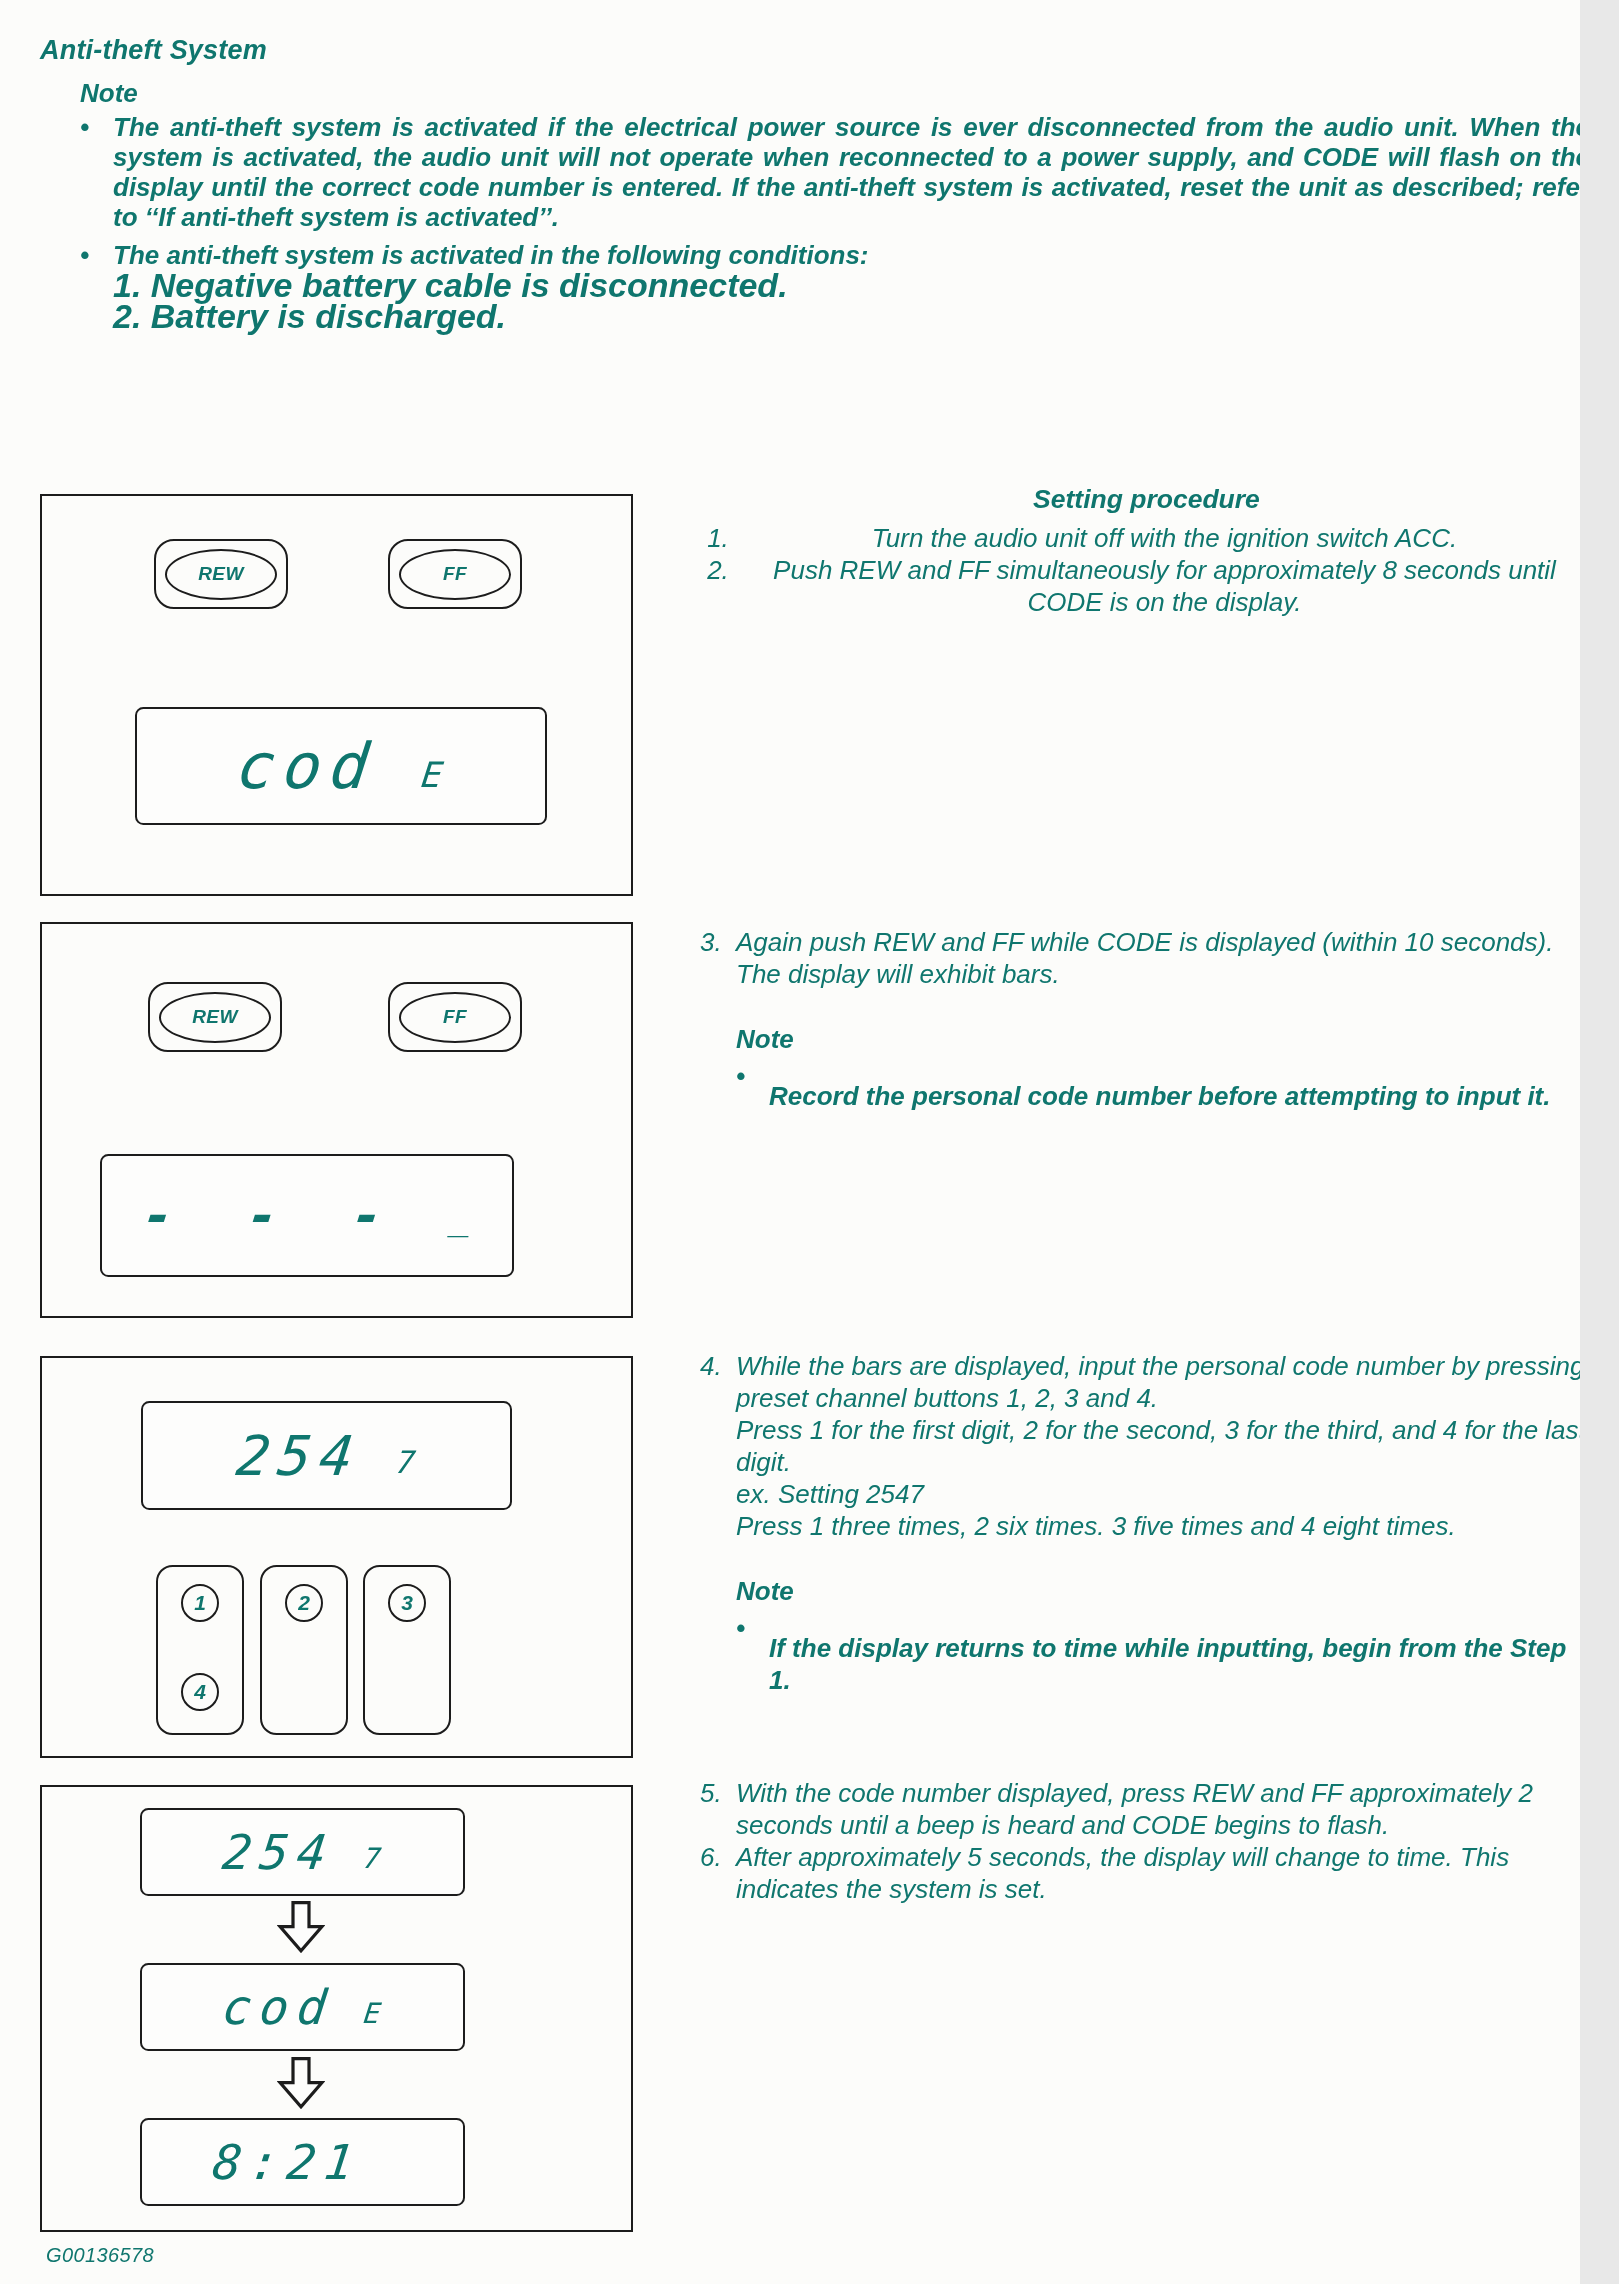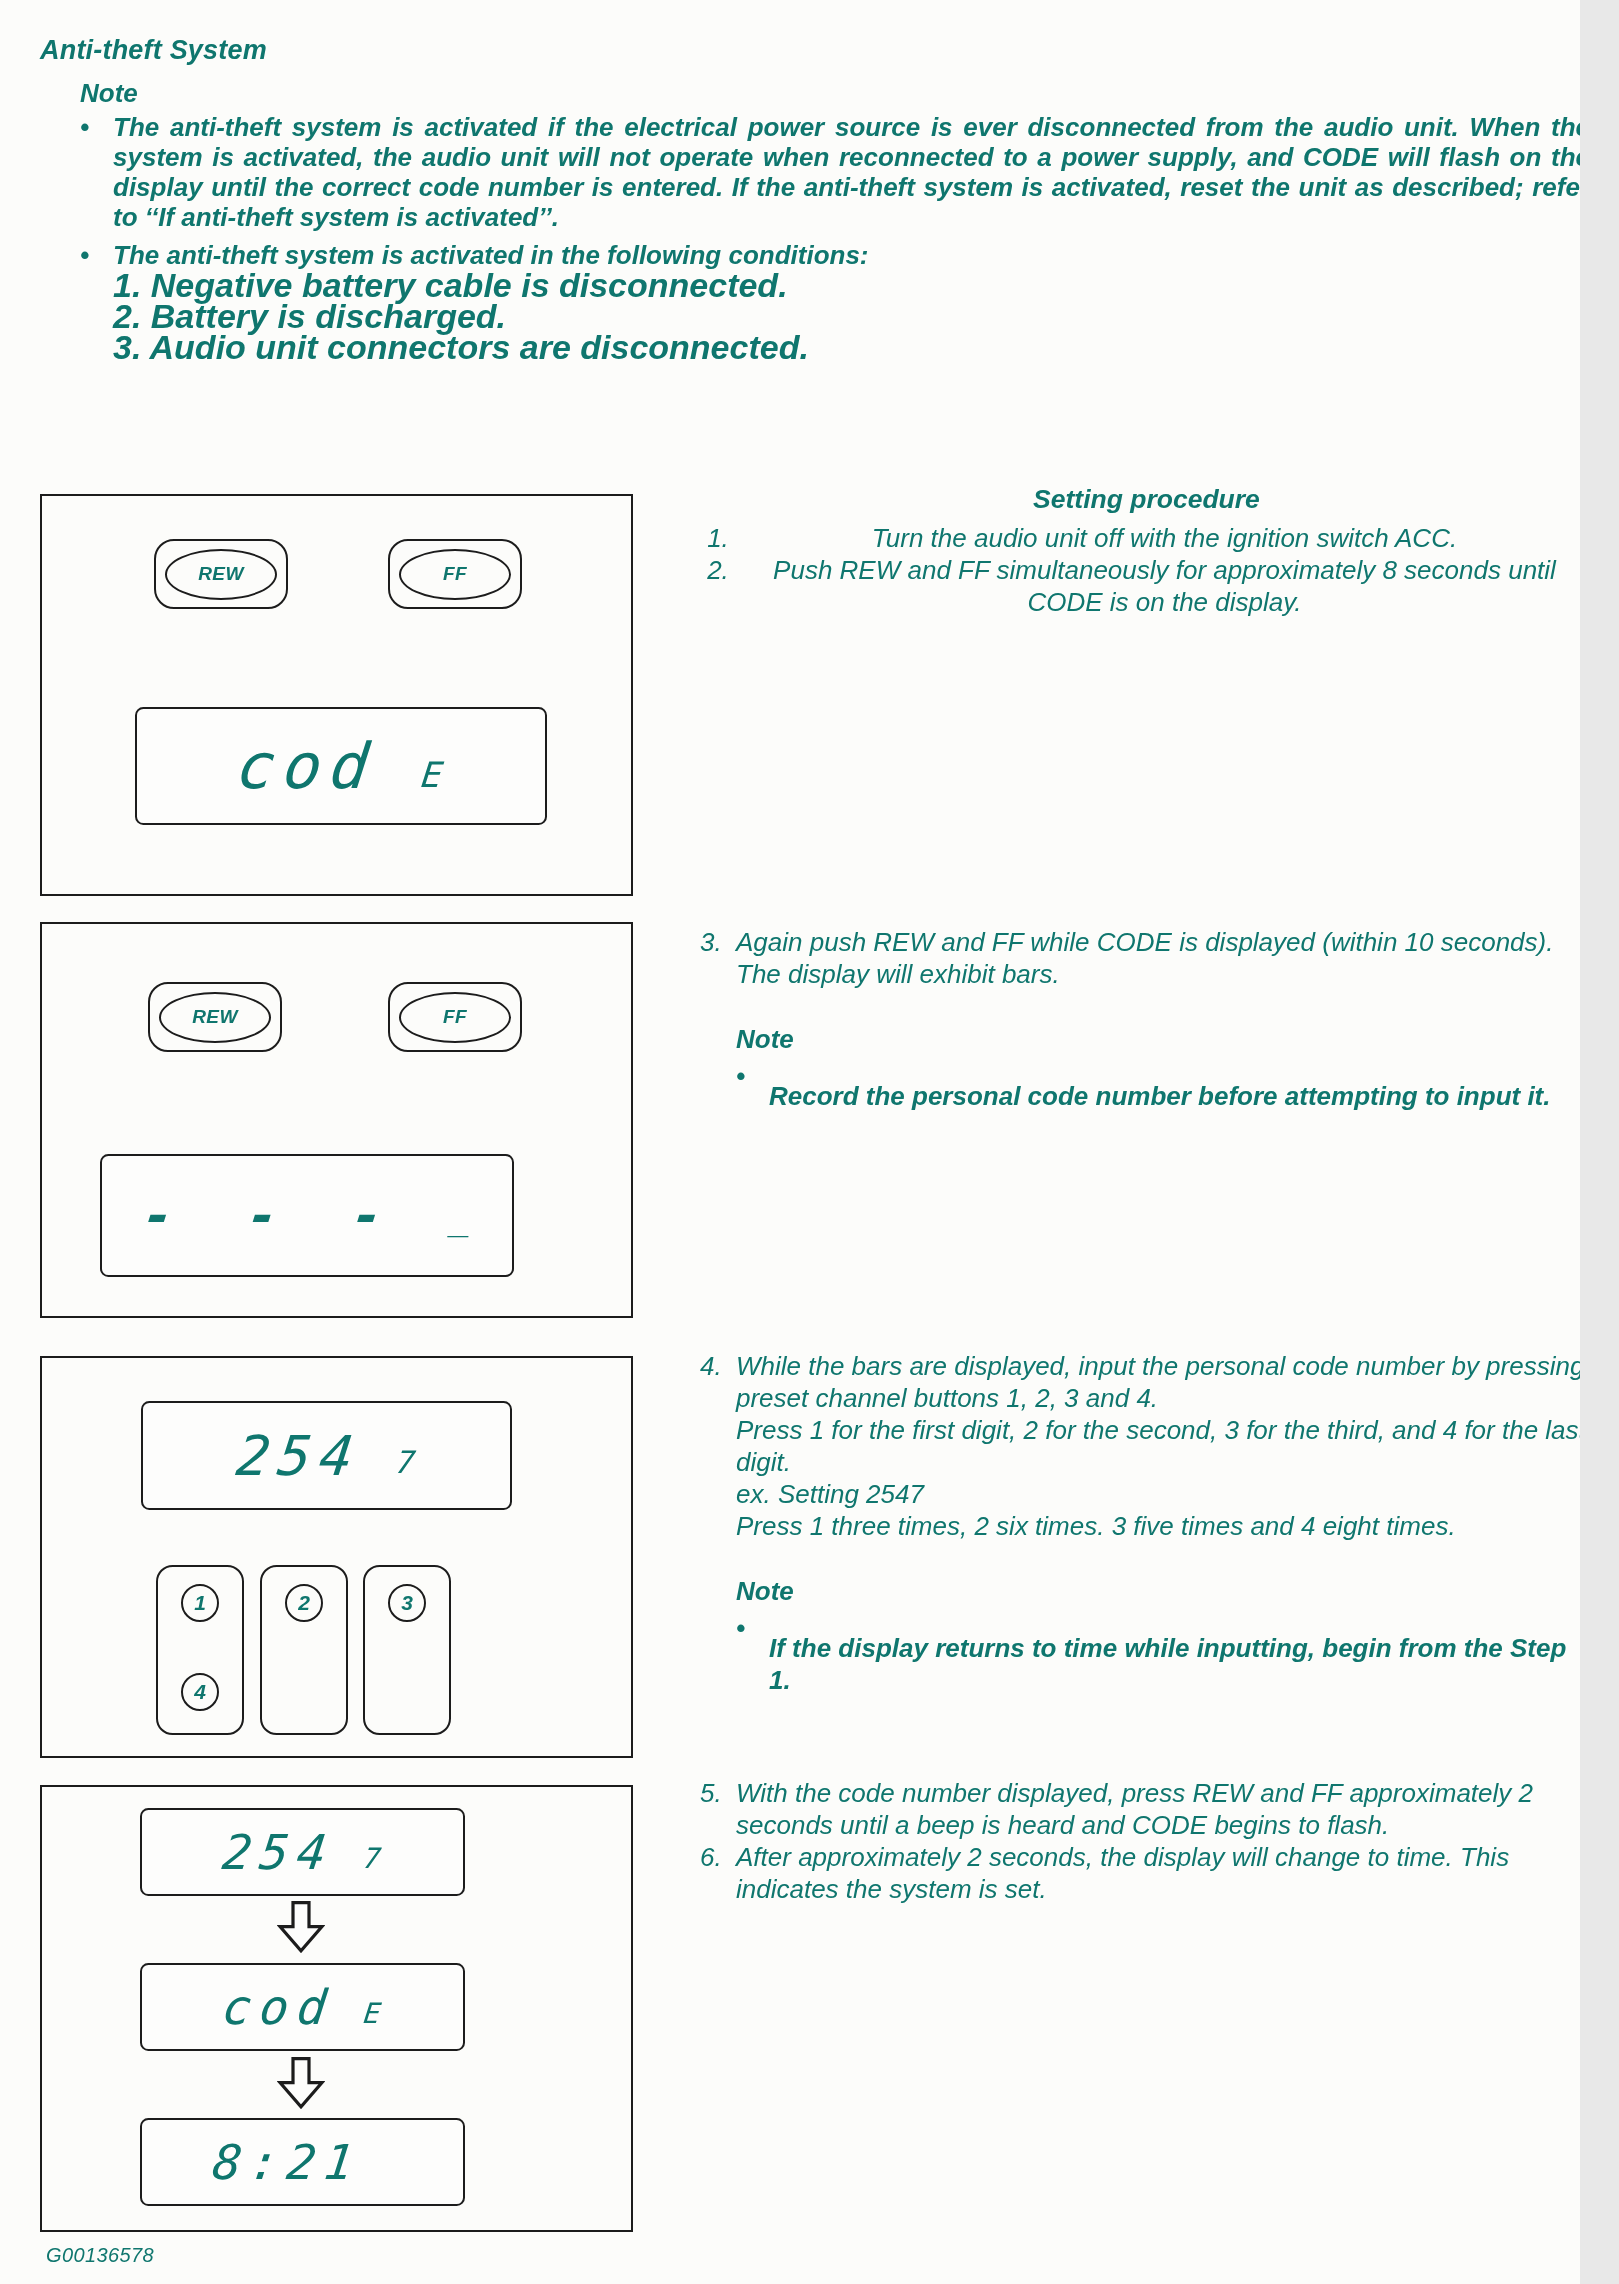--- a/index.html
+++ b/index.html
@@ -98,21 +98,20 @@
     </div>
 
     <div class="bullet-row second">
       <span class="bullet">•</span>
       <span class="bullet-text">The anti-theft system is activated in the following conditions:</span>
     </div>
 
     <div class="conditions">
       <div>1. Negative battery cable is disconnected.</div>
       <div>2. Battery is discharged.</div>
-      <div>3. Audio unit connectors are disconnected.</div>
     </div>
   </div>
 
   <div class="fig-box" id="fig1">
     <div class="oval-btn" style="left:112px; top:43px;">
       <span class="ellipse">REW</span>
     </div>
     <div class="oval-btn" style="left:346px; top:43px;">
       <span class="ellipse">FF</span>
     </div>
@@ -224,20 +223,20 @@
     </div>
   </div>
 
   <div class="proc-block" id="proc-d">
     <div class="step">
       <span class="step-num">5.</span>
       <span class="step-text">With the code number displayed, press REW and FF approximately 2 seconds until a beep is heard and CODE begins to flash.</span>
     </div>
     <div class="step">
       <span class="step-num">6.</span>
-      <span class="step-text">After approximately 2 seconds, the display will change to time. This indicates the system is set.</span>
+      <span class="step-text">After approximately 5 seconds, the display will change to time. This indicates the system is set.</span>
     </div>
   </div>
 
   <div class="footer-code">G00136578</div>
 
 </div>
 
 
 </body></html>

